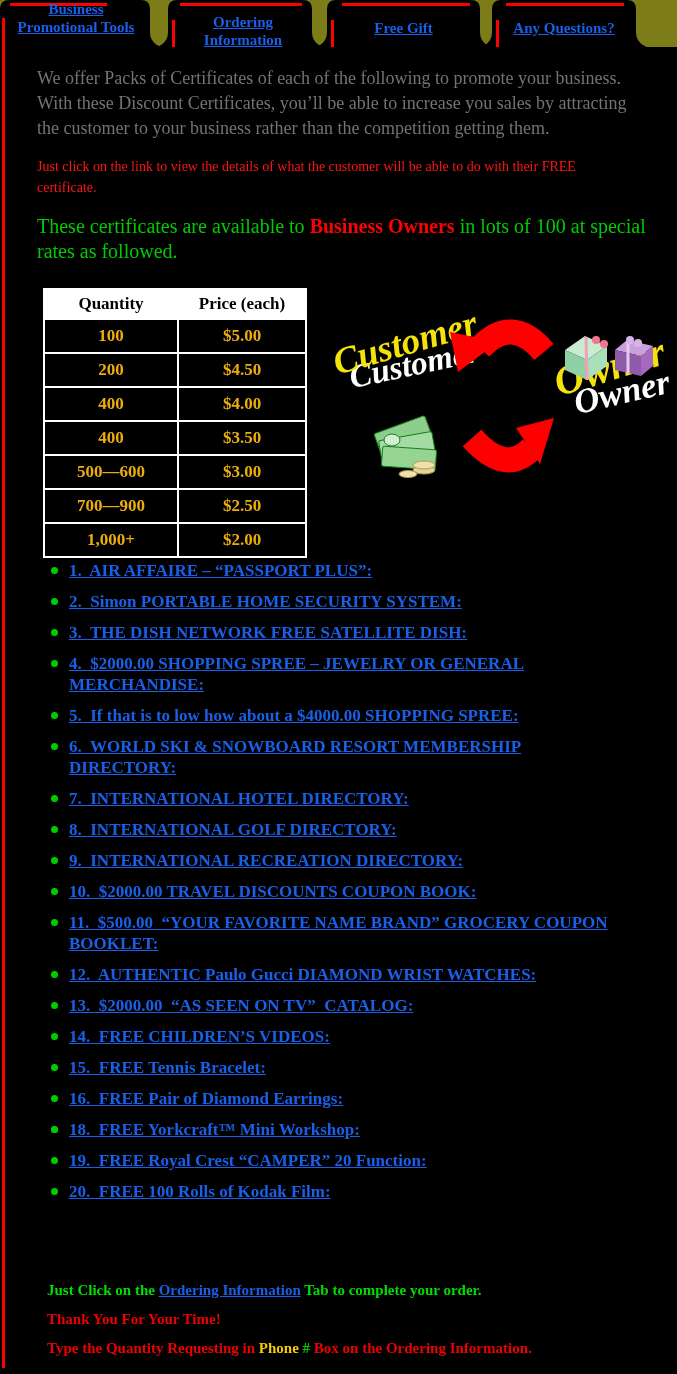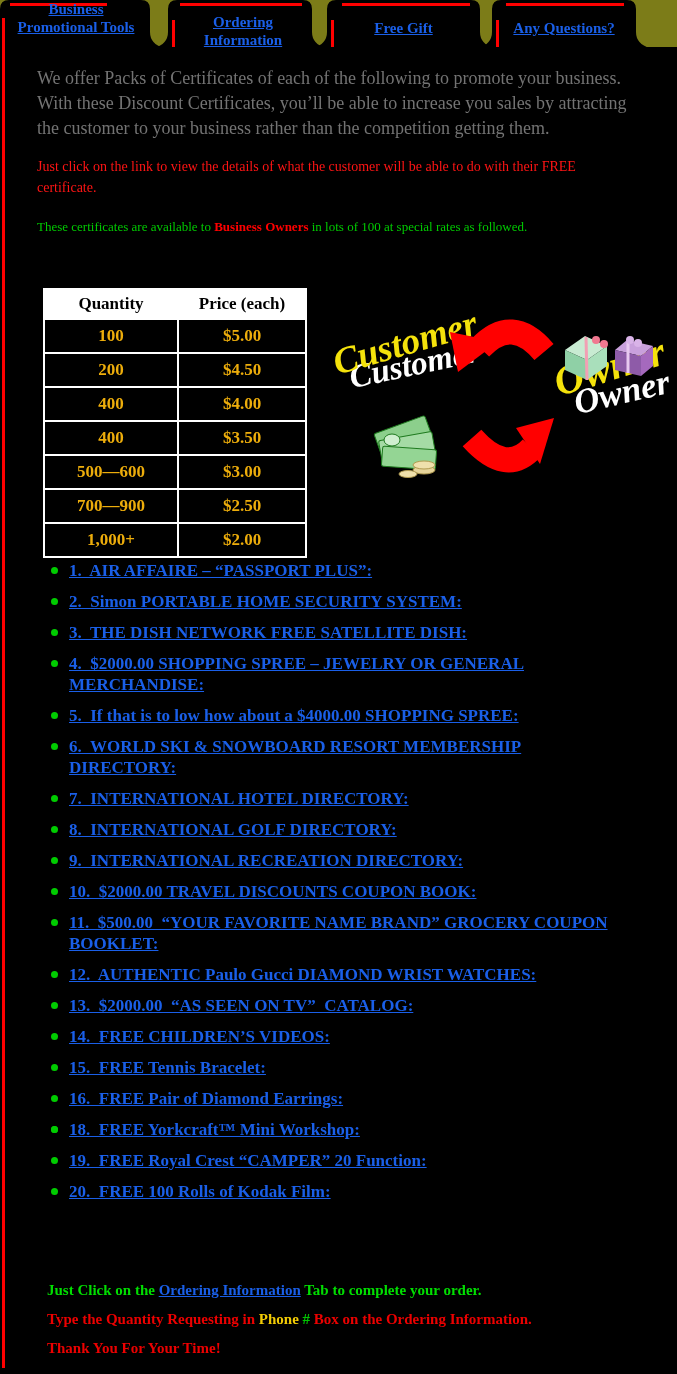--- a/index.html
+++ b/index.html
@@ -17,21 +17,21 @@
   .t3{left:327px;top:19px;width:153px;}
   .t4{left:492px;top:19px;width:144px;}
 
   
   #left-line{position:absolute;left:2px;top:18px;width:3px;height:1350px;background:#FF0000;}
 
   
   .para{position:absolute;margin:0;}
   #p1{left:37px;top:66px;width:614px;color:#737373;font-size:18px;line-height:25px;}
   #p2{left:37px;top:156px;width:600px;color:#FF1414;font-size:14px;line-height:21px;}
-  #p3{left:37px;top:214px;width:622px;color:#00CB00;font-size:13px;line-height:25px;}
+  #p3{left:37px;top:214px;width:622px;color:#00CB00;font-size:20px;line-height:25px;}
   #p3 .hl{color:#FF0000;font-weight:bold;}
 
   
   #price-table{position:absolute;left:43px;top:288px;border-spacing:2px;background:#FFFFFF;border-collapse:separate;}
   #price-table th{background:#FFFFFF;color:#000;font-size:17px;font-weight:bold;height:26px;text-align:center;}
   #price-table td{background:#000;color:#EDAD0B;font-size:17px;font-weight:bold;height:30px;text-align:center;}
   #price-table .c1{width:130px;}
   #price-table .c2{width:124px;}
 
   
@@ -289,15 +289,15 @@
   </li>
 
   <li>
     <span class="bullet"></span>
     <a class="cert-link">20.  FREE 100 Rolls of Kodak Film:</a>
   </li>
 </ul>
 
 <div id="footer">
   <p class="row"><span class="f-green">Just Click on the </span><a class="f-link">Ordering Information</a><span class="f-green"> Tab to complete your order.</span></p>
+  <p class="row f-red">Thank You For Your Time!</p>
   <p class="row"><span class="f-red">Type the Quantity Requesting in </span><span class="f-yellow">Phone </span><span class="f-hash">#</span><span class="f-red"> Box on the Ordering Information.</span></p>
-  <p class="row f-red">Thank You For Your Time!</p>
 </div>
 
 </body></html>

